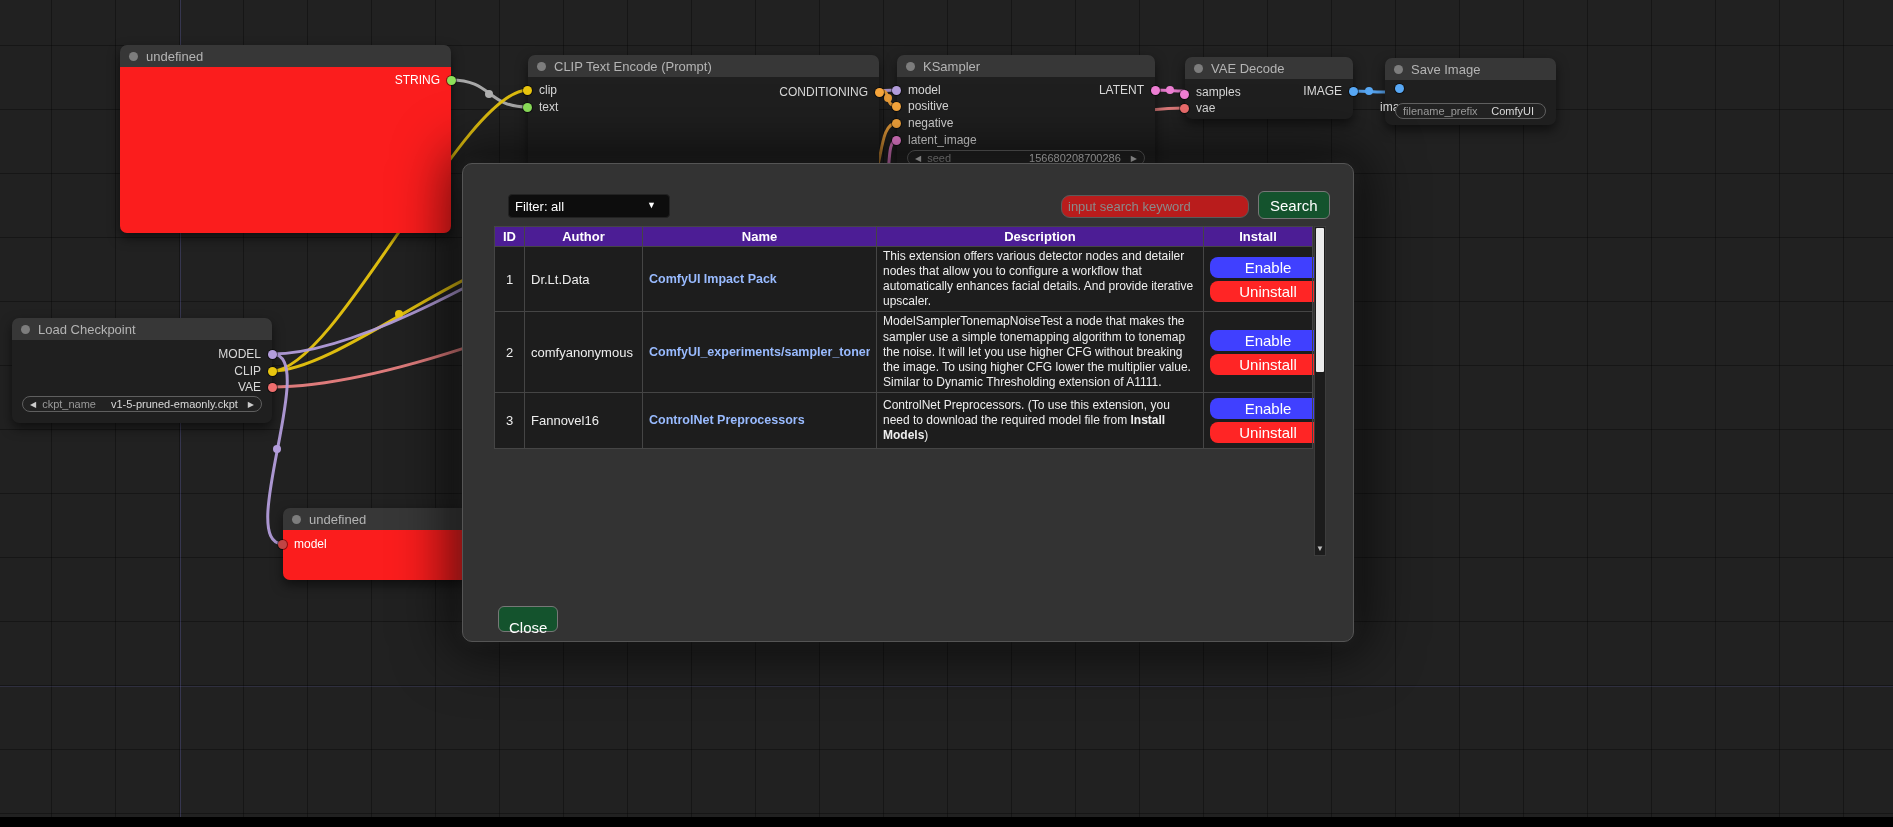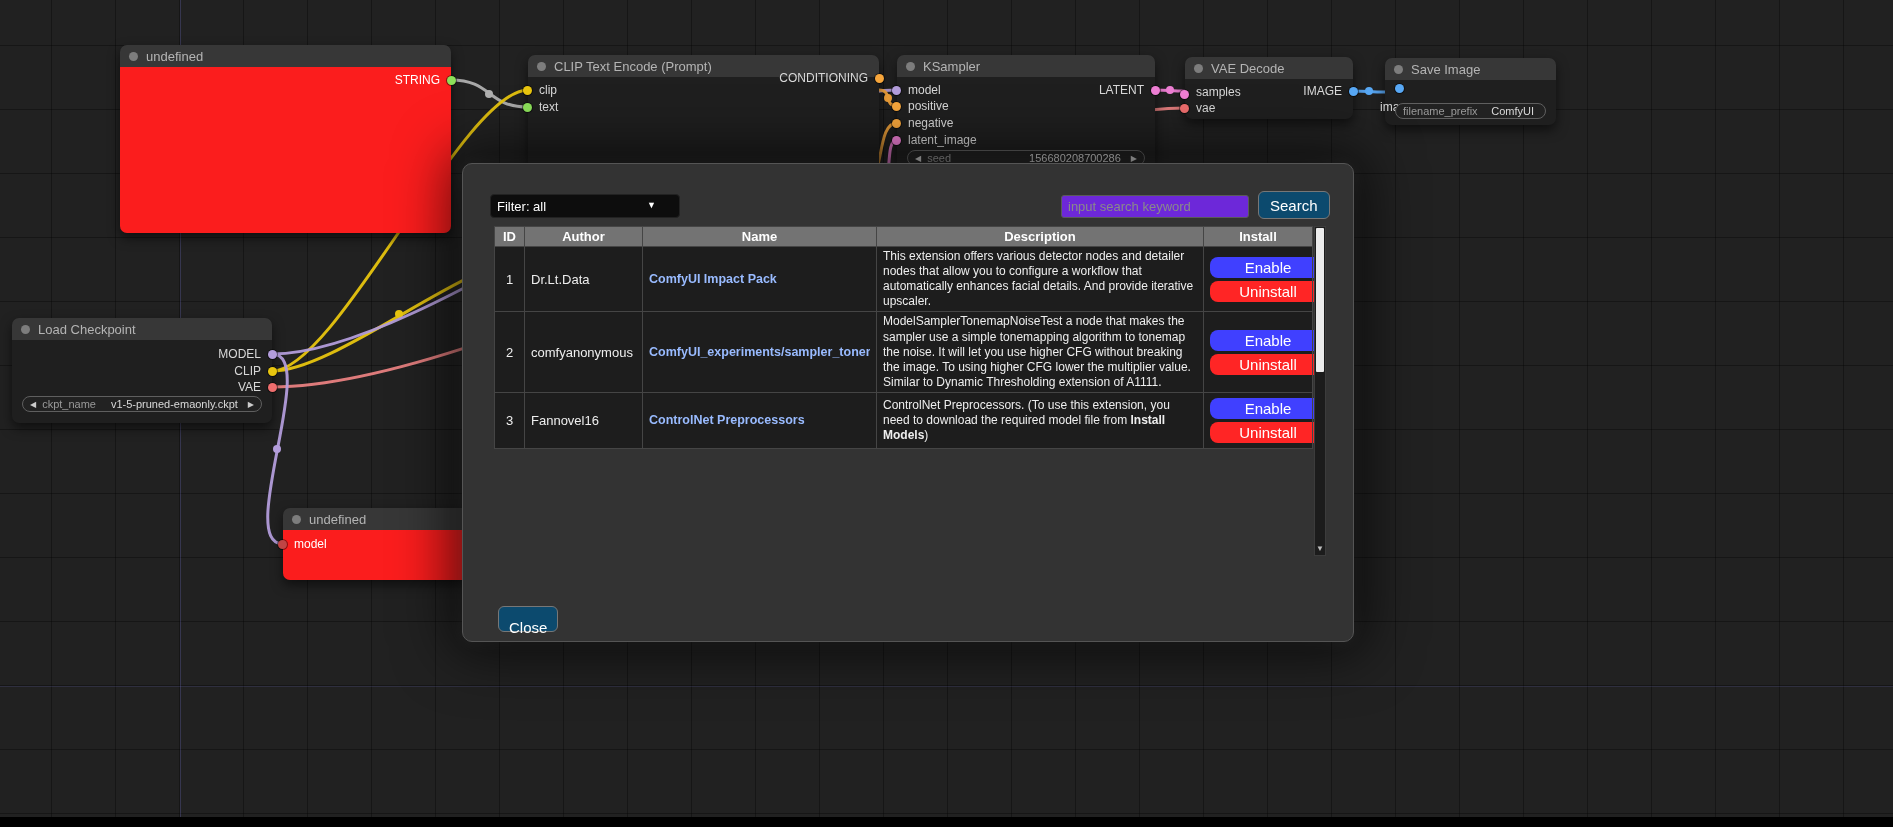--- a/index.html
+++ b/index.html
@@ -46,37 +46,37 @@
   .widget{position:absolute;left:10px;right:10px;height:16px;background:#222;
         border:1px solid #5f5f5f;border-radius:9px;display:flex;align-items:center;
         padding:0 7px;gap:6px;font-size:11px;color:#c8c8c8;box-sizing:border-box;z-index:3;}
   .widget .arrow{font-size:8px;color:#ccc;cursor:pointer;}
   .widget .wlabel{color:#9a9a9a;}
   .widget .wvalue{margin-left:auto;color:#d9d9d9;margin-right:4px;}
 
   .dialog{position:absolute;left:462px;top:163px;width:890px;height:477px;background:#333;
         border:1px solid #555;border-radius:10px;z-index:10;color:#eee;
         box-shadow:0 0 55px 12px rgba(0,0,0,0.65), 0 0 16px rgba(255,255,255,0.08);}
-  .filter-select{position:absolute;left:27px;top:30px;width:190px;height:24px;background:#0d0d0d;
+  .filter-select{position:absolute;left:45px;top:30px;width:162px;height:24px;background:#0d0d0d;
         color:#fff;border:1px solid #222;border-radius:4px;font-size:13px;padding:0 6px;
         font-family:inherit;-webkit-appearance:none;appearance:none;}
   .filter-select option{background:#0d0d0d;color:#fff;}
   .select-caret{position:absolute;left:184px;top:36px;color:#fff;font-size:9px;pointer-events:none;z-index:11;}
-  .search-input{position:absolute;left:598px;top:31px;width:188px;height:23px;background:#6d28d9;
-        border:1px solid #5a5a5a;border-radius:3px;color:#ddd;font-size:13px;padding:0 6px;
+  .search-input{position:absolute;left:598px;top:31px;width:188px;height:23px;background:#b91c1c;
+        border:1px solid #5a5a5a;border-radius:9px;color:#ddd;font-size:13px;padding:0 6px;
         box-sizing:border-box;font-family:inherit;}
   .search-input::placeholder{color:#8a8a8a;}
-  .btn-frame{background:#0c4a6e;border:1px solid #777;border-radius:6px;color:#fff;
+  .btn-frame{background:#14532d;border:1px solid #777;border-radius:6px;color:#fff;
         font-size:15px;font-family:inherit;cursor:pointer;}
   .search-btn{position:absolute;left:795px;top:27px;height:28px;padding:0 11px;}
   .close-btn{position:absolute;left:35px;top:442px;height:25px;padding:12px 10px;}
 
   .grid-wrap{position:absolute;left:31px;top:62px;width:832px;height:330px;}
   table.ext{border-collapse:collapse;width:818px;table-layout:fixed;background:#1d1d1d;font-size:13px;}
-  table.ext th{background:#737373;color:#fff;font-weight:bold;padding:2px 4px;border:1px solid #454545;font-size:13px;}
+  table.ext th{background:#4c1d95;color:#fff;font-weight:bold;padding:2px 4px;border:1px solid #454545;font-size:13px;}
   table.ext td{border:1px solid #454545;padding:2px 6px;color:#eee;vertical-align:middle;}
   td.cell-id{text-align:center;}
   td.cell-desc{font-size:12px;vertical-align:top;line-height:1.26;padding:3px 6px;}
   a.ext-link{color:#99bbff;font-weight:bold;font-size:12.5px;text-decoration:none;
         white-space:nowrap;display:block;overflow:hidden;cursor:pointer;}
   td.cell-install{text-align:center;padding:2px;}
   .btn-enable,.btn-uninstall{display:block;width:116px;margin:3px auto;border:none;border-radius:8px;
         color:#fff;font-size:15px;padding:2px 0;font-family:inherit;cursor:pointer;}
   .btn-enable{background:#4040ff;}
   .btn-uninstall{background:#ff2525;}
@@ -132,21 +132,21 @@
   </div>
   <div class="node-body"></div>
   <div class="slot in" style="top:27px;">
     <span class="pin yellow"></span>
     <span>clip</span>
   </div>
   <div class="slot in" style="top:44px;">
     <span class="pin green"></span>
     <span>text</span>
   </div>
-  <div class="slot out" style="top:15px;">
+  <div class="slot out" style="top:29px;">
     <span class="pin orange"></span>
     <span>CONDITIONING</span>
   </div>
 </div>
 
 <div class="node" style="left:897px;top:55px;width:258px;height:118px;">
   <div class="node-header">
     <span class="node-dot"></span>
     <span>KSampler</span>
   </div>

